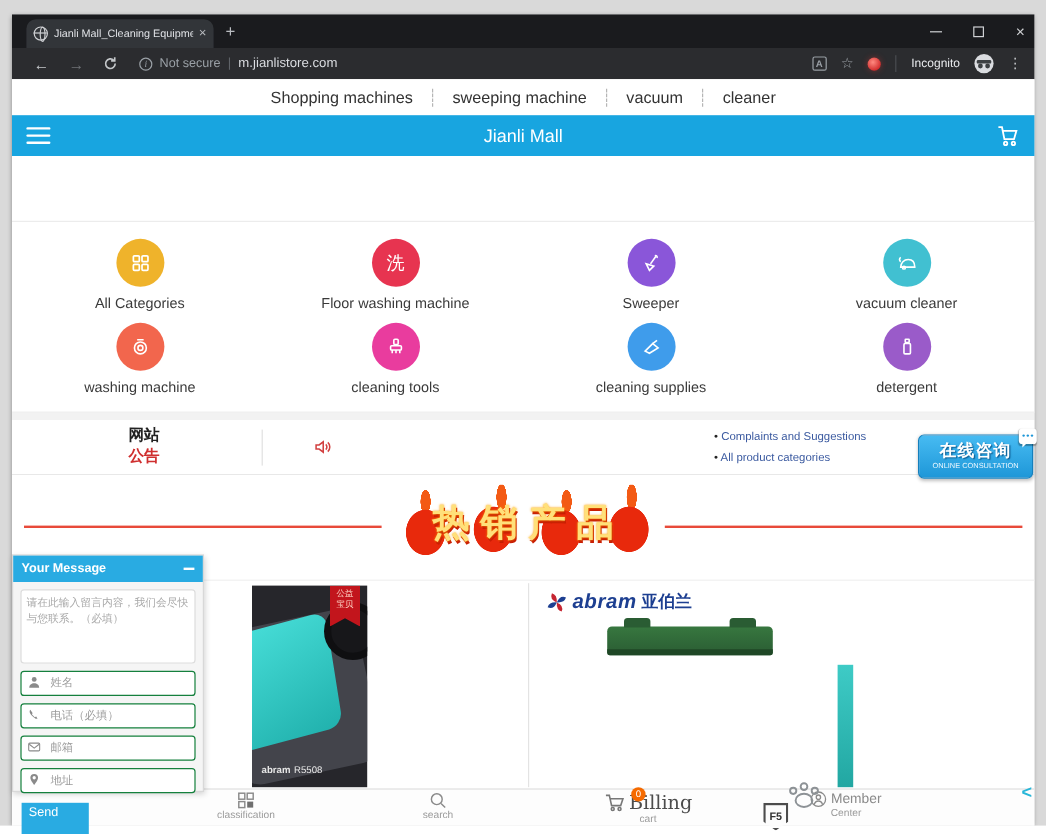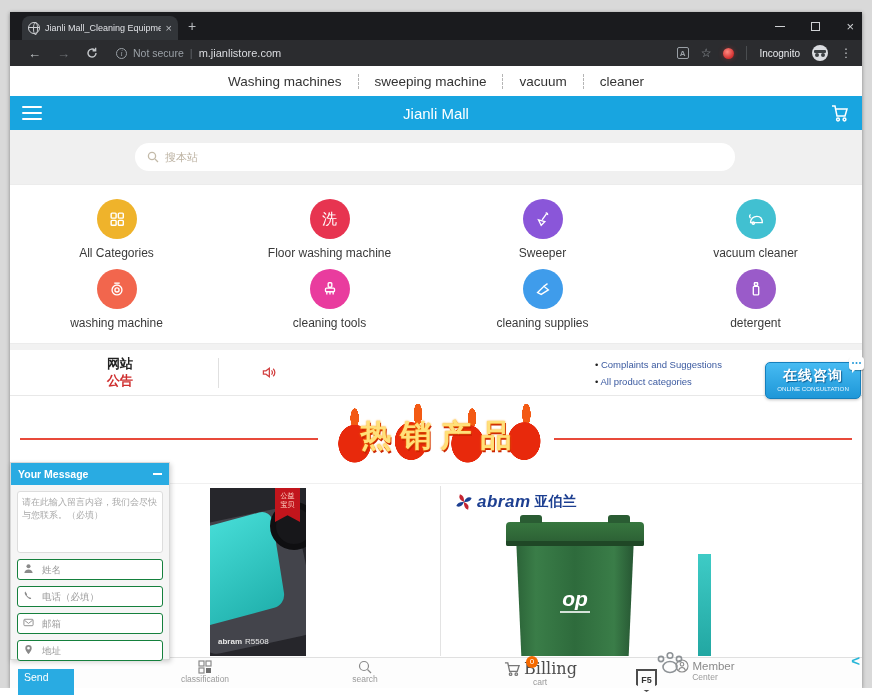--- a/index.html
+++ b/index.html
@@ -201,21 +201,21 @@
       <span class="star-icon">☆</span>
       <span class="ext-dot"></span>
       <span class="tb-sep"></span>
       <span class="incog-label">Incognito</span>
       <span class="incog-icon"></span>
       <span class="kebab">⋮</span>
     </div>
   </div>
 
   <div class="topnav">
-    <span class="topnav-item">Washing machines</span>
+    <span class="topnav-item">Shopping machines</span>
     <span class="topnav-item">sweeping machine</span>
     <span class="topnav-item">vacuum</span>
     <span class="topnav-item">cleaner</span>
   </div>
 
   <div class="bluebar">
     <span class="hamburger">
         <i></i>
         <i></i>
         <i></i>
@@ -223,29 +223,20 @@
     <span class="site-title">Jianli Mall</span>
     <span class="header-cart">
       <svg width="20" height="20" viewBox="0 0 20 20" fill="none" stroke="#fff" stroke-width="1.5">
           <path d="M2 3h3l2 10h8l2-7H6"></path>
           <circle cx="8" cy="16.5" r="1.4"></circle>
           <circle cx="14.5" cy="16.5" r="1.4"></circle>
         </svg>
     </span>
   </div>
 
-  <div class="searchzone">
-    <div class="search-pill">
-      <svg width="12" height="12" viewBox="0 0 12 12">
-          <circle cx="5" cy="5" r="3.6" stroke="#c3baa9" stroke-width="1.3" fill="none"></circle>
-          <path d="M8 8l3 3" stroke="#c3baa9" stroke-width="1.3"></path>
-        </svg>
-      <input type="text" placeholder="搜本站" style="">
-    </div>
-  </div>
 
   <div class="catpanel">
     <div class="cat-row">
       <div class="cat-cell">
         <span class="cat-circle c0">
           <svg width="18" height="18" viewBox="0 0 20 20" fill="none" stroke="#fff" stroke-width="1.6">
               <rect x="3.5" y="3.5" width="5.5" height="5.5" rx="1"></rect>
               <rect x="11.5" y="3.5" width="5.5" height="5.5" rx="1"></rect>
               <rect x="3.5" y="11.5" width="5.5" height="5.5" rx="1"></rect>
               <rect x="11.5" y="11.5" width="5.5" height="5.5" rx="1"></rect>
@@ -375,23 +366,20 @@
         <path d="M10 10 Q3 7 5.5 1.5 Q10.5 3 10 10Z" fill="#c52531"></path>
         <path d="M10 10 Q13 3 18.5 5.5 Q17 10.5 10 10Z" fill="#1d3f91"></path>
         <path d="M10 10 Q17 13 14.5 18.5 Q9.5 17 10 10Z" fill="#c52531"></path>
         <path d="M10 10 Q7 17 1.5 14.5 Q3 9.5 10 10Z" fill="#1d3f91"></path>
       </svg>
       <span class="brand-en">abram</span>
       <span class="brand-cn">亚伯兰</span>
     </div>
     <div class="bin">
       <div class="bin-lid"></div>
-      <div class="bin-body">
-        <span class="bin-logo">op</span>
-      </div>
     </div>
     <div class="next-product-edge"></div>
   </div>
 
   <div class="msgform">
     <div class="msgform-head">
       <span class="msgform-title">Your Message</span>
       <span class="msgform-min"></span>
     </div>
     <textarea placeholder="请在此输入留言内容，我们会尽快与您联系。（必填）" style=""></textarea>

